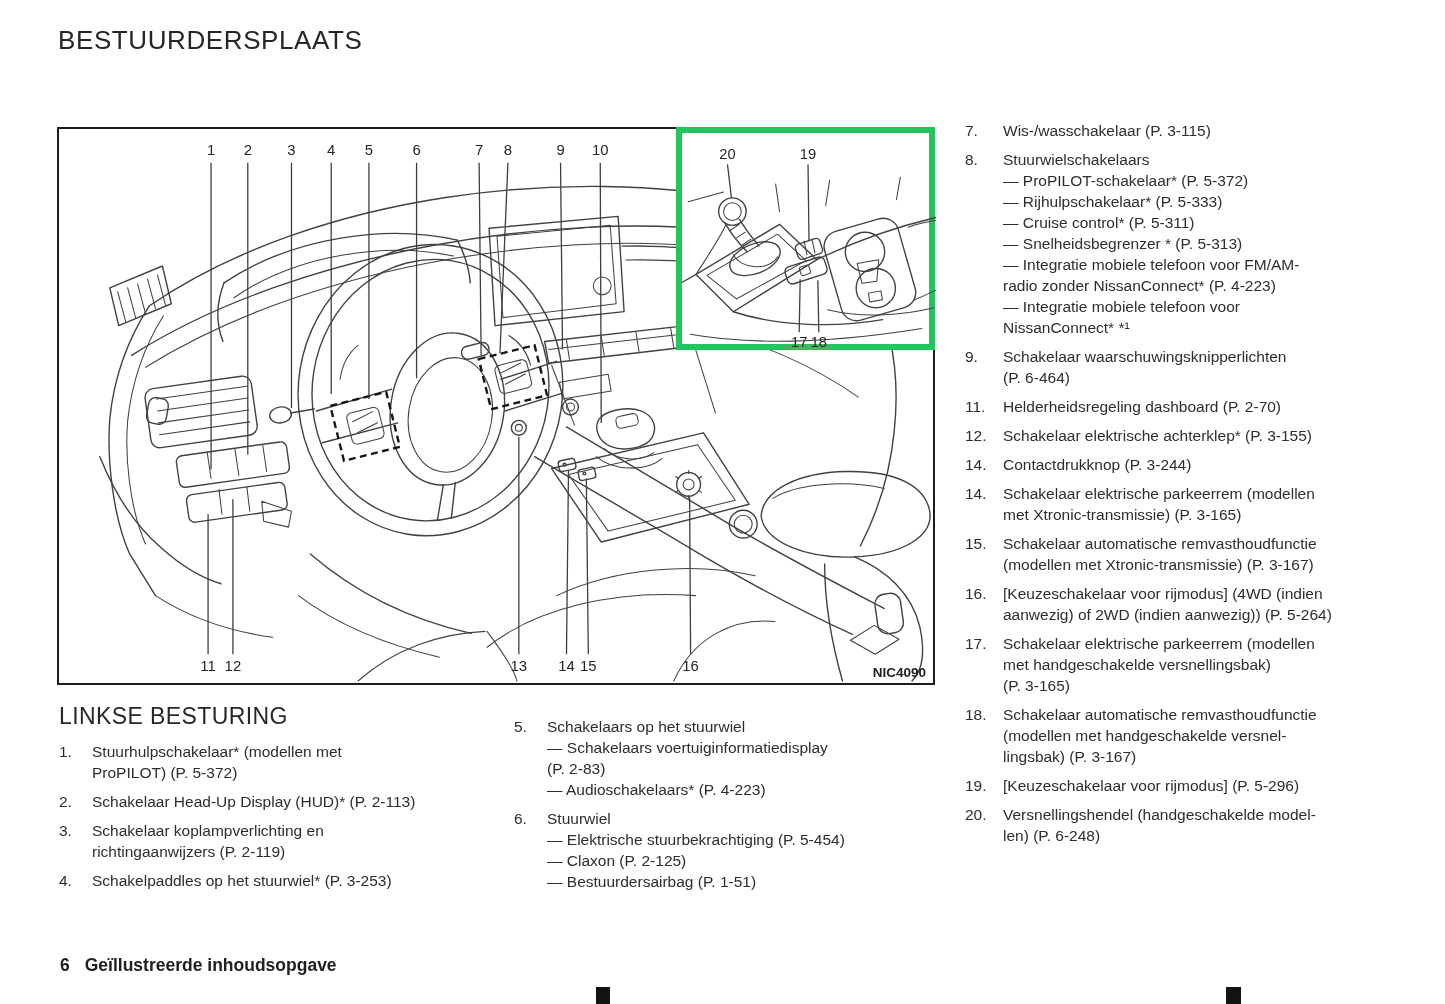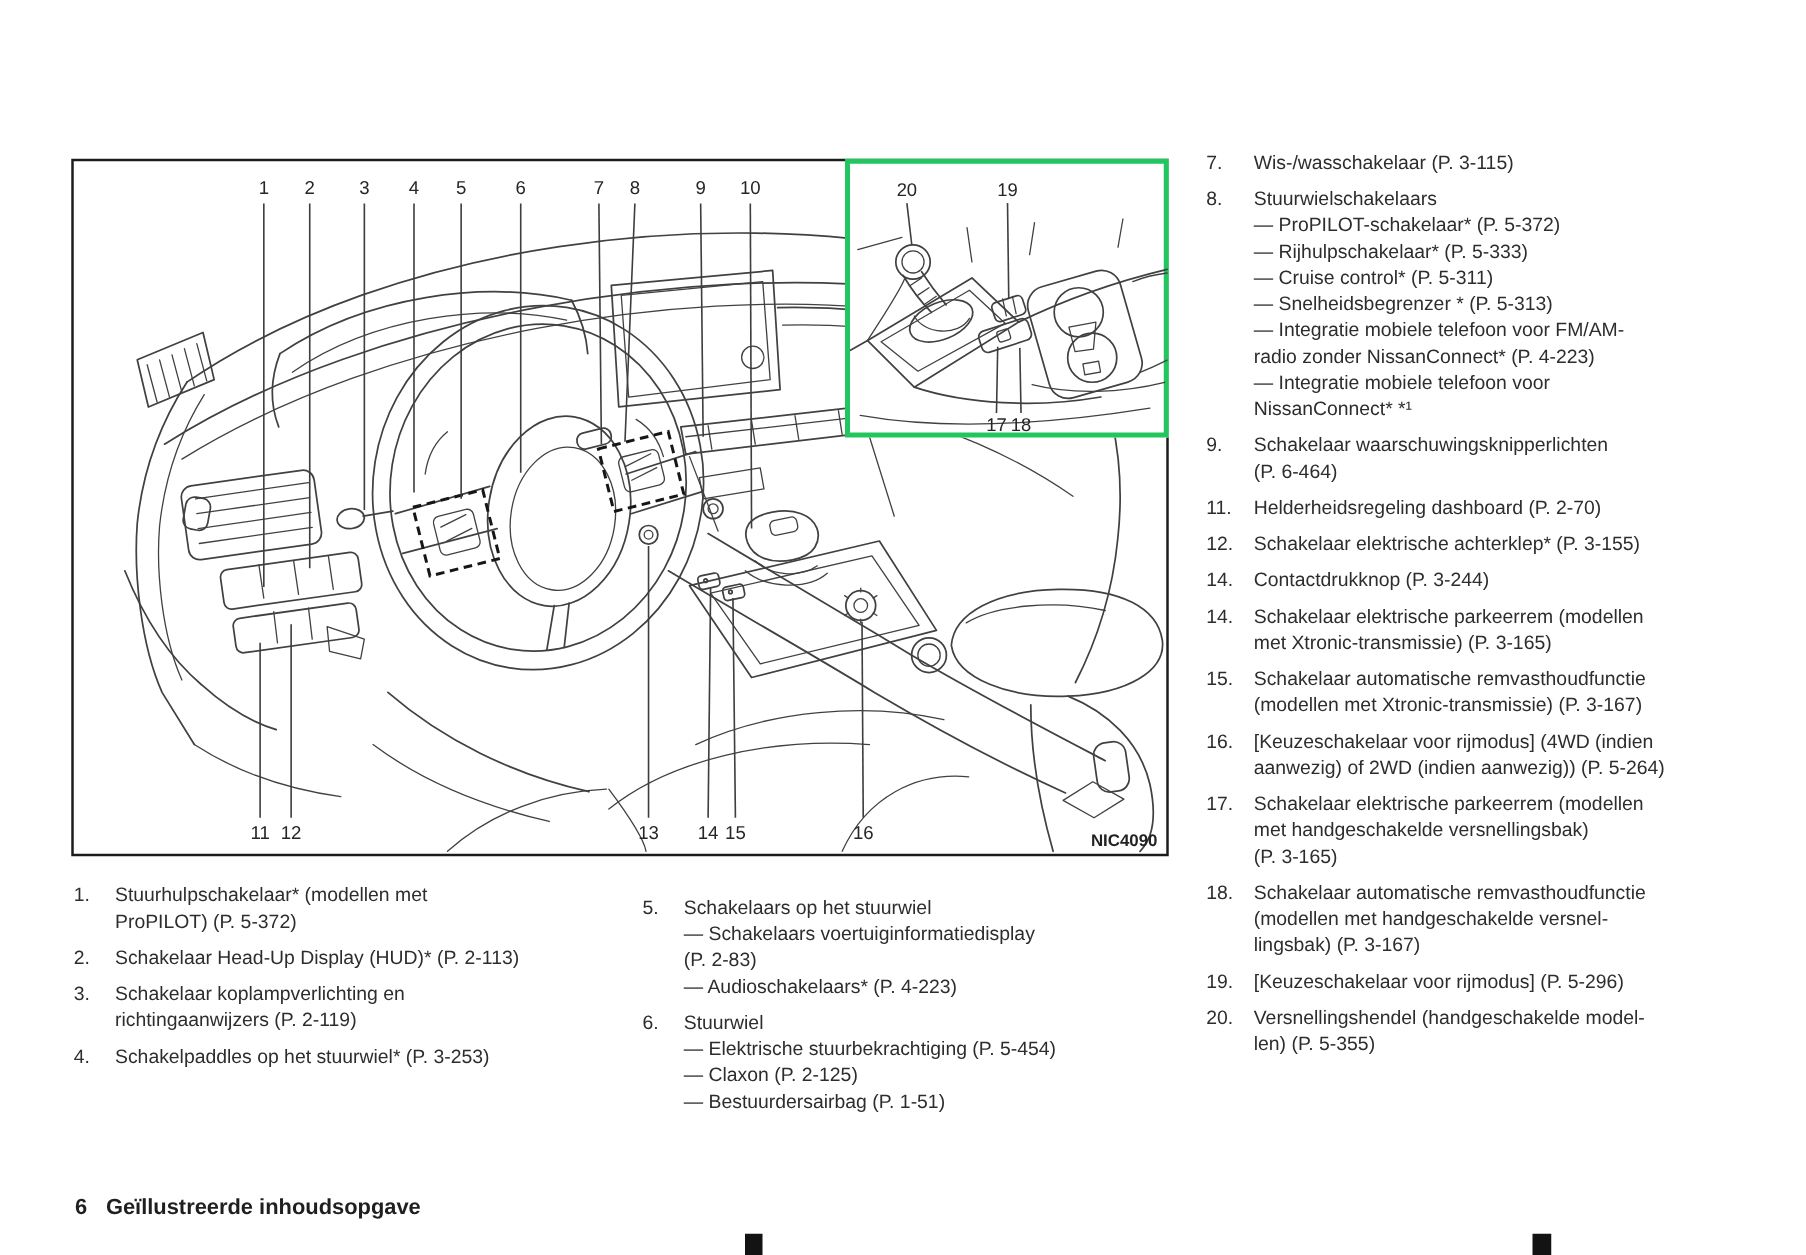--- a/index.html
+++ b/index.html
@@ -2,21 +2,21 @@
 <html><head>
 <meta charset="utf-8">
 <style>
   html,body{margin:0;padding:0;background:#fff;}
   .page{position:relative;width:1445px;height:1004px;background:#ffffff;overflow:hidden;
         font-family:"Liberation Sans",sans-serif;color:#2d2d2d;}
   .page-title{position:absolute;left:58px;top:25px;font-size:26px;letter-spacing:0.6px;color:#262626;}
   
   .figure{position:absolute;left:57px;top:127px;width:878px;height:558px;border:2px solid #1c1c1c;box-sizing:border-box;background:#fff;}
   .figure svg.mainart{position:absolute;left:0;top:0;}
-  .inset{position:absolute;top:-2px;right:-2px;width:259px;height:223px;border:4px solid #22c55e;box-sizing:border-box;background:#fff;}
+  .inset{position:absolute;top:-2px;right:-2px;width:259px;height:223px;border:6px solid #22c55e;box-sizing:border-box;background:#fff;}
   .figcode{position:absolute;right:7px;bottom:3px;font-size:13.5px;color:#222;font-weight:bold;}
   
   .art{stroke:#414141;fill:none;stroke-width:1.4;stroke-linecap:round;stroke-linejoin:round;}
   .thin{stroke-width:1.05;}
   .dashedbox{stroke:#161616;fill:none;stroke-width:2.4;stroke-dasharray:7 4.5;}
   .callout-line{stroke:#3e3e3e;stroke-width:1.3;}
   .callout-text{fill:#262626;font-size:15px;font-family:"Liberation Sans",sans-serif;}
   
   .col{position:absolute;font-size:15.5px;line-height:21px;}
   .col-left{left:59px;top:706px;width:408px;}
@@ -30,20 +30,21 @@
   .footer{position:absolute;left:60px;top:955px;font-size:17.5px;font-weight:bold;color:#1f1f1f;display:flex;gap:15px;}
   .edge-tab{position:absolute;background:#131313;}
   .tab-a{left:596px;top:987px;width:14px;height:17px;}
   .tab-b{left:1226px;top:987px;width:15px;height:17px;}
 </style>
 </head>
 <body>
 
 <div class="page">
 
+  <div class="page-title">BESTUURDERSPLAATS</div>
 
   <div class="figure">
     <svg class="mainart" width="874" height="554" viewBox="0 0 878 558">
       <g class="art">
 
         <path d="M 90,178 C 260,62 520,38 690,72 C 755,86 795,103 812,115"></path>
         <path d="M 72,228 C 245,118 510,85 662,102 C 742,114 795,137 816,154"></path>
         <path class="thin" d="M 86,240 C 255,135 495,105 640,118"></path>
 
         <path d="M 90,178 C 68,212 54,252 50,292 C 47,332 53,390 70,428 L 96,470"></path>
@@ -230,20 +231,21 @@
             <line x1="139" y1="203" x2="138" y2="150" class="callout-line"></line>
             <text x="139" y="218" text-anchor="middle" class="callout-text">18</text>
           </g>
       </svg>
     </div>
 
     <div class="figcode">NIC4090</div>
   </div>
 
   <div class="col col-left">
+    <h2 class="sec-heading">LINKSE BESTURING</h2>
     <div id="list-left">
         <div class="item">
           <div class="num">1.</div>
           <div class="txt">Stuurhulpschakelaar* (modellen met
 ProPILOT) (P. 5-372)</div>
         </div>
         <div class="item">
           <div class="num">2.</div>
           <div class="txt">Schakelaar Head-Up Display (HUD)* (P. 2-113)</div>
         </div>
@@ -340,21 +342,21 @@
 (modellen met handgeschakelde versnel-
 lingsbak) (P. 3-167)</div>
         </div>
         <div class="item">
           <div class="num">19.</div>
           <div class="txt">[Keuzeschakelaar voor rijmodus] (P. 5-296)</div>
         </div>
         <div class="item">
           <div class="num">20.</div>
           <div class="txt">Versnellingshendel (handgeschakelde model-
-len) (P. 5-355)</div>
+len) (P. 6-248)</div>
         </div>
       </div>
   </div>
 
   <div class="footer">
     <span>6</span>
     <span>Geïllustreerde inhoudsopgave</span>
   </div>
 
   <div class="edge-tab tab-a"></div>

